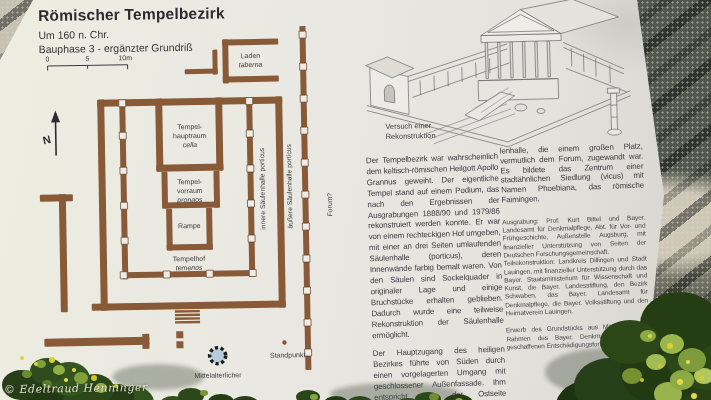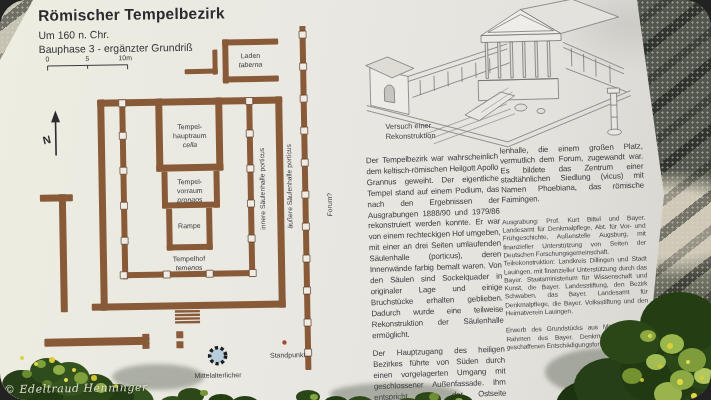--- a/index.html
+++ b/index.html
@@ -1,17 +1,17 @@
 <!DOCTYPE html>
 <html><head>
 <meta charset="utf-8">
 <style>
   html,body{margin:0;padding:0;background:#222;}
   #photo{position:relative;width:711px;height:400px;overflow:hidden;
-    font-family:"Liberation Sans",sans-serif;border-radius:27px;}
+    font-family:"Liberation Sans",sans-serif;}
 
   
   #stone-bg{position:absolute;inset:0;background-color:#4a4e45;
     background-image:
       radial-gradient(rgba(216,216,206,.55) .8px, transparent 1.4px),
       repeating-linear-gradient(-38deg, rgba(8,10,8,.45) 0 10px, rgba(8,10,8,0) 10px 26px, rgba(8,10,8,.28) 26px 34px, rgba(8,10,8,0) 34px 52px),
       radial-gradient(150px 70px ellipse at 94% 56%, #cfc8b6 0 45%, rgba(207,200,182,0) 78%),
       linear-gradient(115deg,#c6c2b2 0 30px, rgba(198,194,178,0) 44px),
       linear-gradient(180deg,#52564c 0 45%, #6d6f63 55%, #8c8b7c 63%, #5a5e51 76%, #4a5544 88%);
     background-size:5px 5px,auto,auto,auto,auto;}

